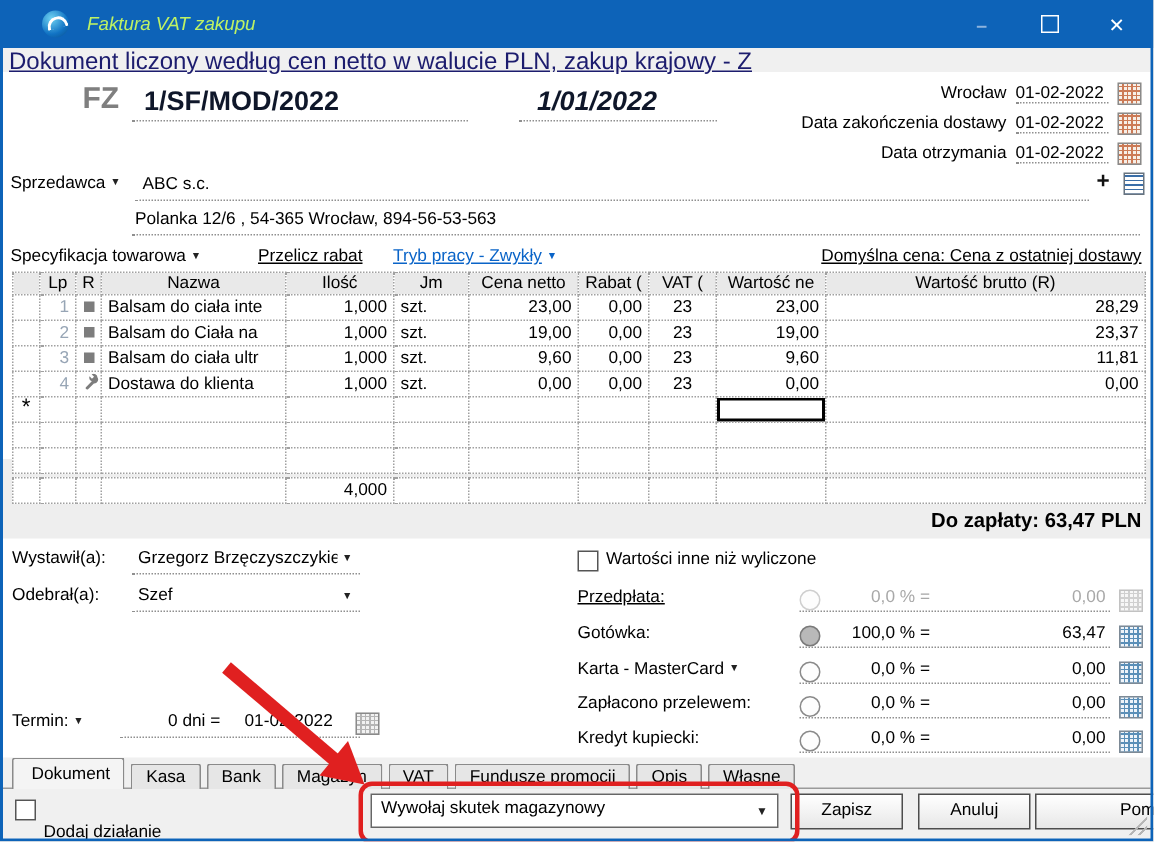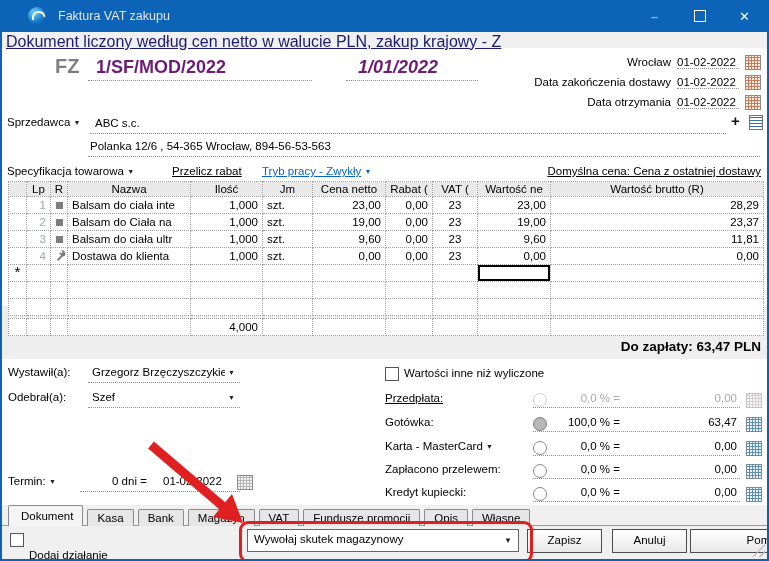--- a/index.html
+++ b/index.html
@@ -3,36 +3,36 @@
 <meta charset="utf-8">
 <style>
   html,body{margin:0;padding:0;background:#d8d8d8;font-family:"Liberation Sans",sans-serif;}
   #win{position:relative;width:769px;height:561px;background:#fff;overflow:hidden;font-size:11.5px;color:#000;}
   .abs{position:absolute;}
   .frame{position:absolute;inset:0;border:2px solid #0d63b8;pointer-events:none;z-index:60;}
   
   .titlebar{position:absolute;left:0;top:0;width:769px;height:32px;background:#0d63b8;display:flex;align-items:center;z-index:5;}
   .appicon{width:18px;height:18px;margin-left:28px;border-radius:50%;background:radial-gradient(circle at 35% 30%,#6fd3f2,#1173c4 60%,#0a4d8c);position:relative;}
   .appicon::after{content:"";position:absolute;left:3px;top:4px;width:10px;height:6px;border:2px solid #fff;border-bottom:none;border-radius:8px 8px 0 0;transform:rotate(-15deg);}
-  .wtitle{color:#e5e5e5;font-size:12.5px;margin-left:12px;}
+  .wtitle{color:#bef264;font-size:12.5px;margin-left:12px;font-style:italic;}
   .winbtns{position:absolute;right:2px;top:0;height:32px;display:flex;}
   .wbtn{width:45px;height:32px;display:flex;align-items:center;justify-content:center;color:#fff;font-size:13px;}
   .wbtn.min{color:#8db4de;font-weight:bold;}
   .maxbox{width:10px;height:10px;border:1px solid #fff;display:inline-block;}
   
   .linkbar{position:absolute;left:2px;top:32px;width:765px;height:16px;background:#f0f0f0;z-index:4;}
   .hlink{position:absolute;left:4px;top:1px;color:#1c1c6e;text-decoration:underline;font-size:16px;}
   
   .bg-white{position:absolute;left:2px;top:48px;width:765px;height:457px;background:#ffffff;}
   .bg-gray-mid{position:absolute;left:2px;top:306px;width:765px;height:53px;background:#eeeeee;}
   .bg-bottom{position:absolute;left:2px;top:505px;width:765px;height:54px;background:#f0f0f0;}
   
   .du{position:absolute;height:0;border-bottom:1px dotted #8f8f8f;}
   .fz{font-size:20px;font-weight:bold;color:#7f7f7f;}
-  .bignum{font-size:18px;font-weight:bold;color:#701a75;}
+  .bignum{font-size:18px;font-weight:bold;color:#0f172a;}
   .dd{font-size:7px;color:#222;vertical-align:middle;}
   .dd.blue{color:#0a64c8;}
   .link-k{color:#000;text-decoration:underline;}
   .link-b{color:#0a64c8;text-decoration:underline;}
   
   .daterow{position:absolute;display:flex;align-items:center;gap:6px;height:16px;}
   .dateval{width:62px;border-bottom:1px dotted #8f8f8f;text-align:left;}
   .icon-cal{width:14px;height:13px;border:1px solid #8a8a8a;background:#f7efe7;background-image:repeating-linear-gradient(0deg,transparent 0 2px,#cc7a55 2px 3px),repeating-linear-gradient(90deg,transparent 0 2px,#cc7a55 2px 3px);display:inline-block;}
   .icon-cal.gray{background:#f2f2f2;background-image:repeating-linear-gradient(0deg,transparent 0 2px,#b5b5b5 2px 3px),repeating-linear-gradient(90deg,transparent 0 2px,#b5b5b5 2px 3px);}
   .icon-calc{width:14px;height:13px;border:1px solid #7d8a96;background:#eef4fa;background-image:repeating-linear-gradient(0deg,transparent 0 2px,#5a8fb8 2px 3px),repeating-linear-gradient(90deg,transparent 0 2px,#5a8fb8 2px 3px);display:inline-block;}

